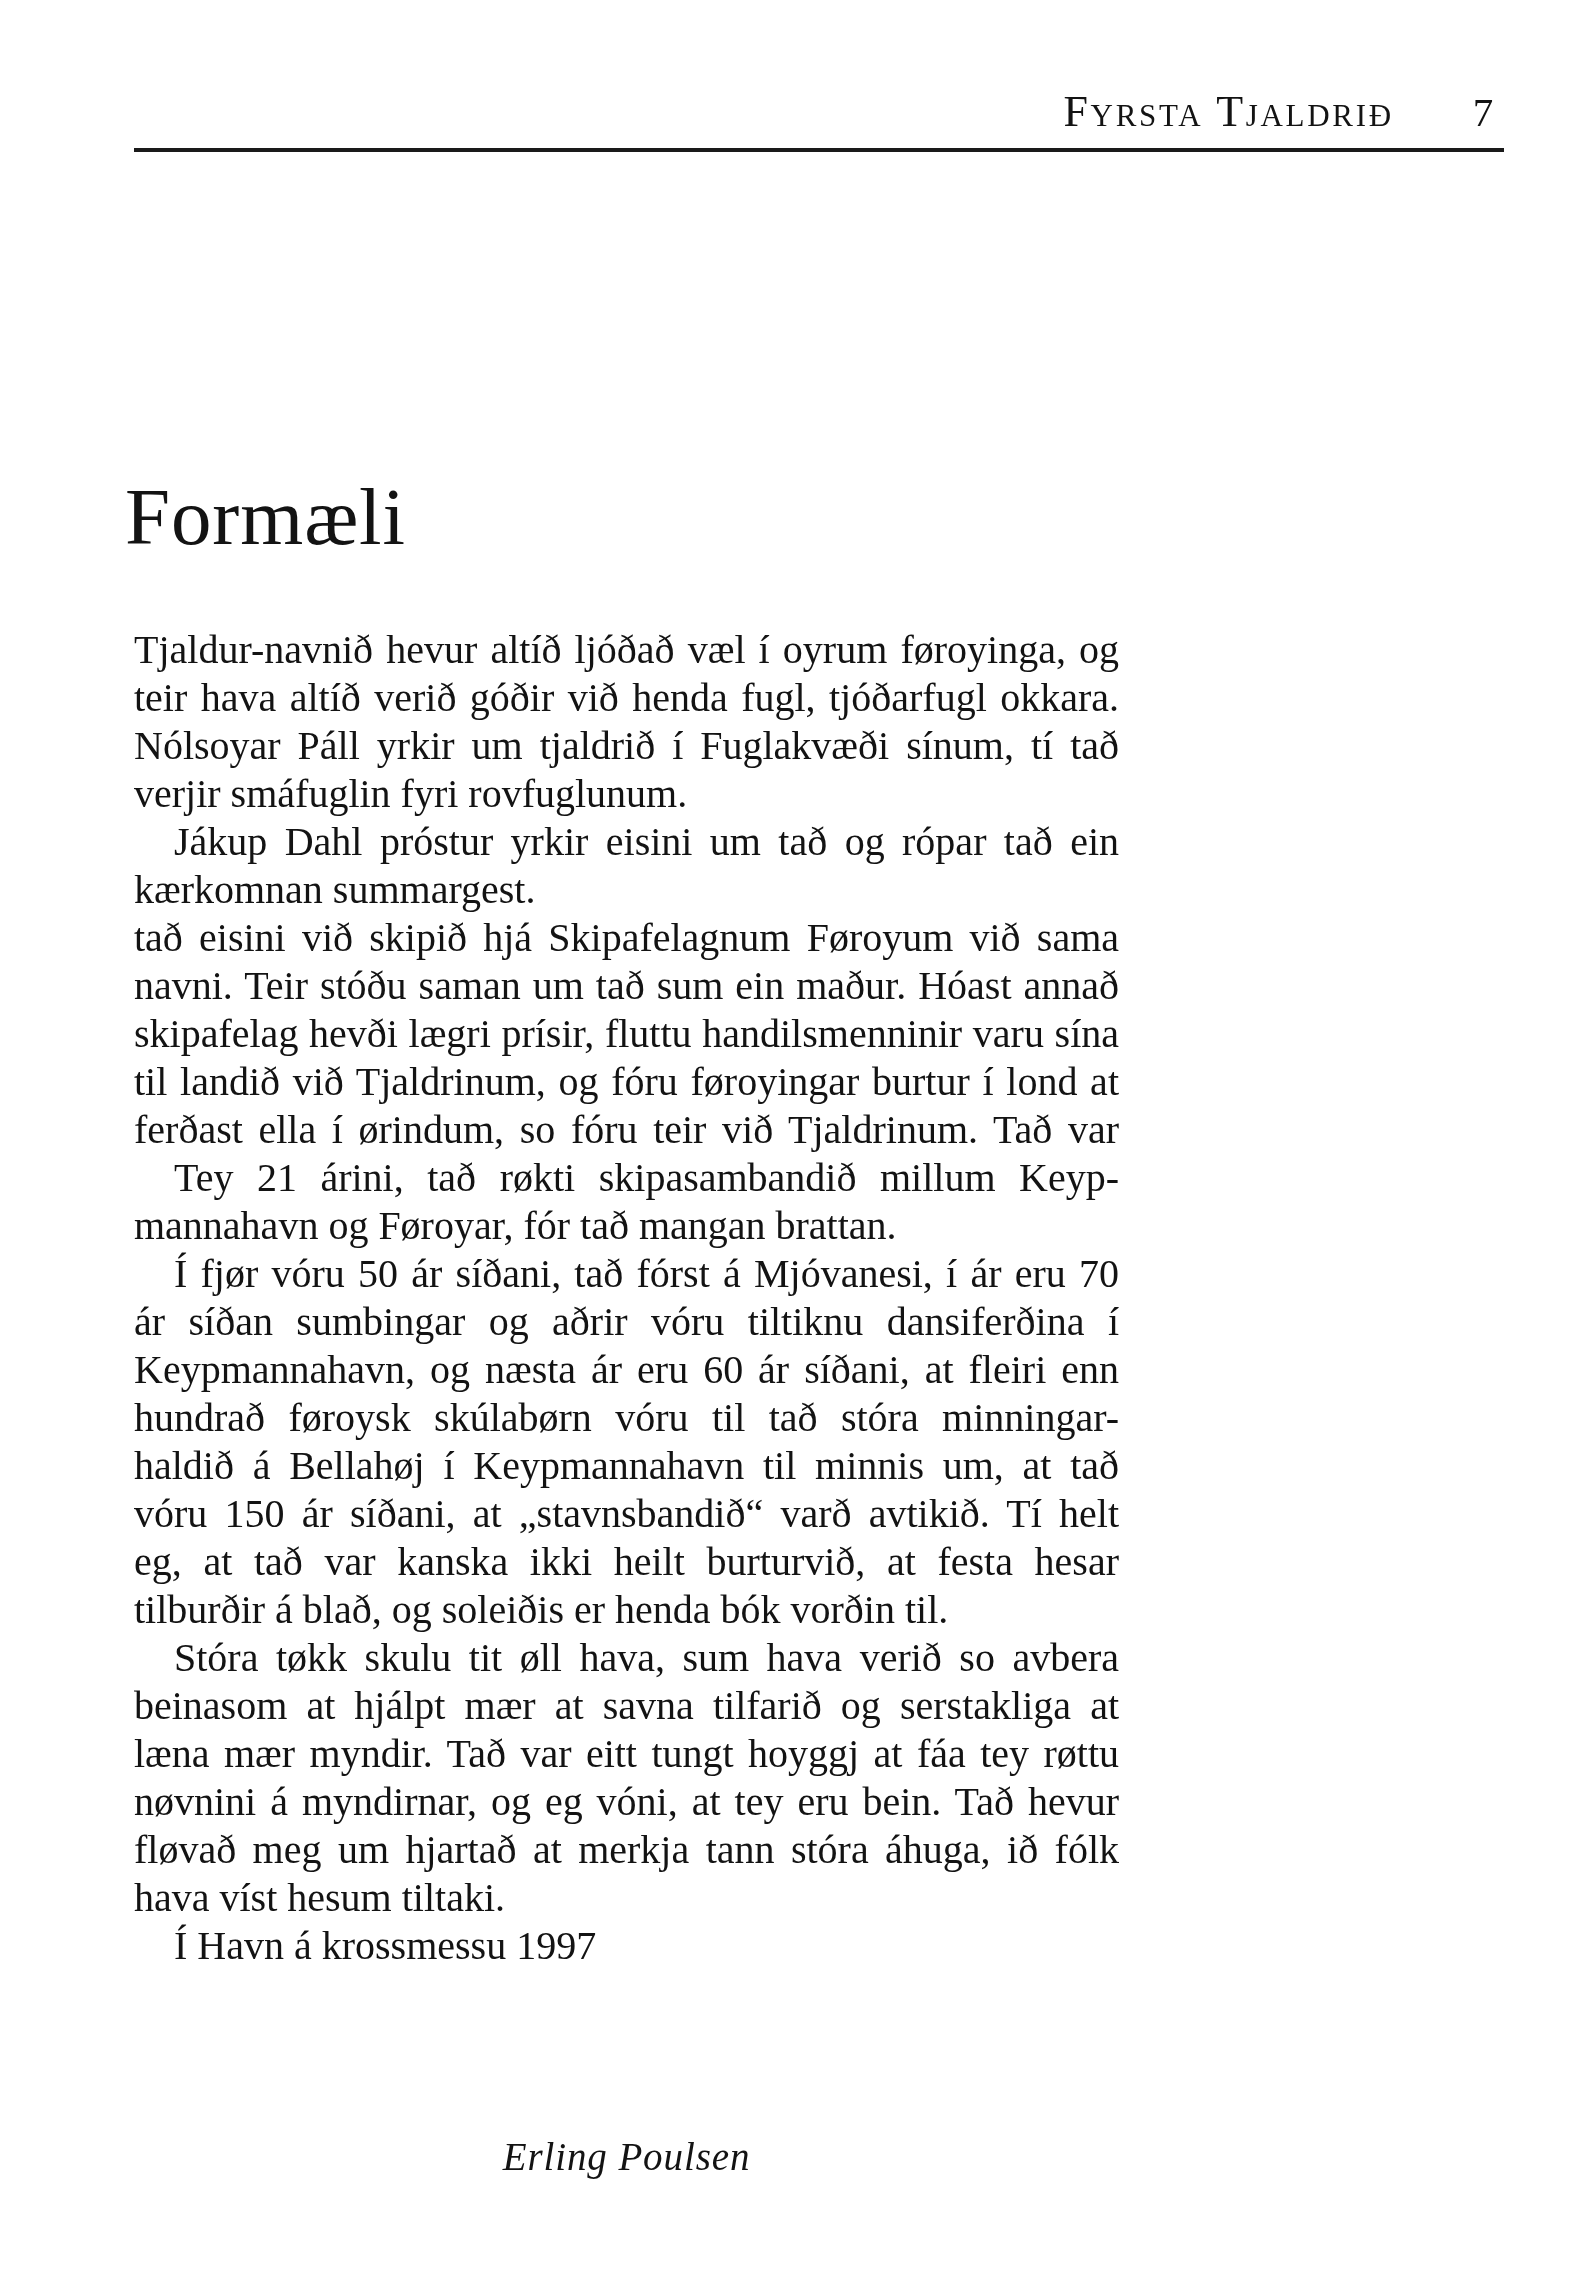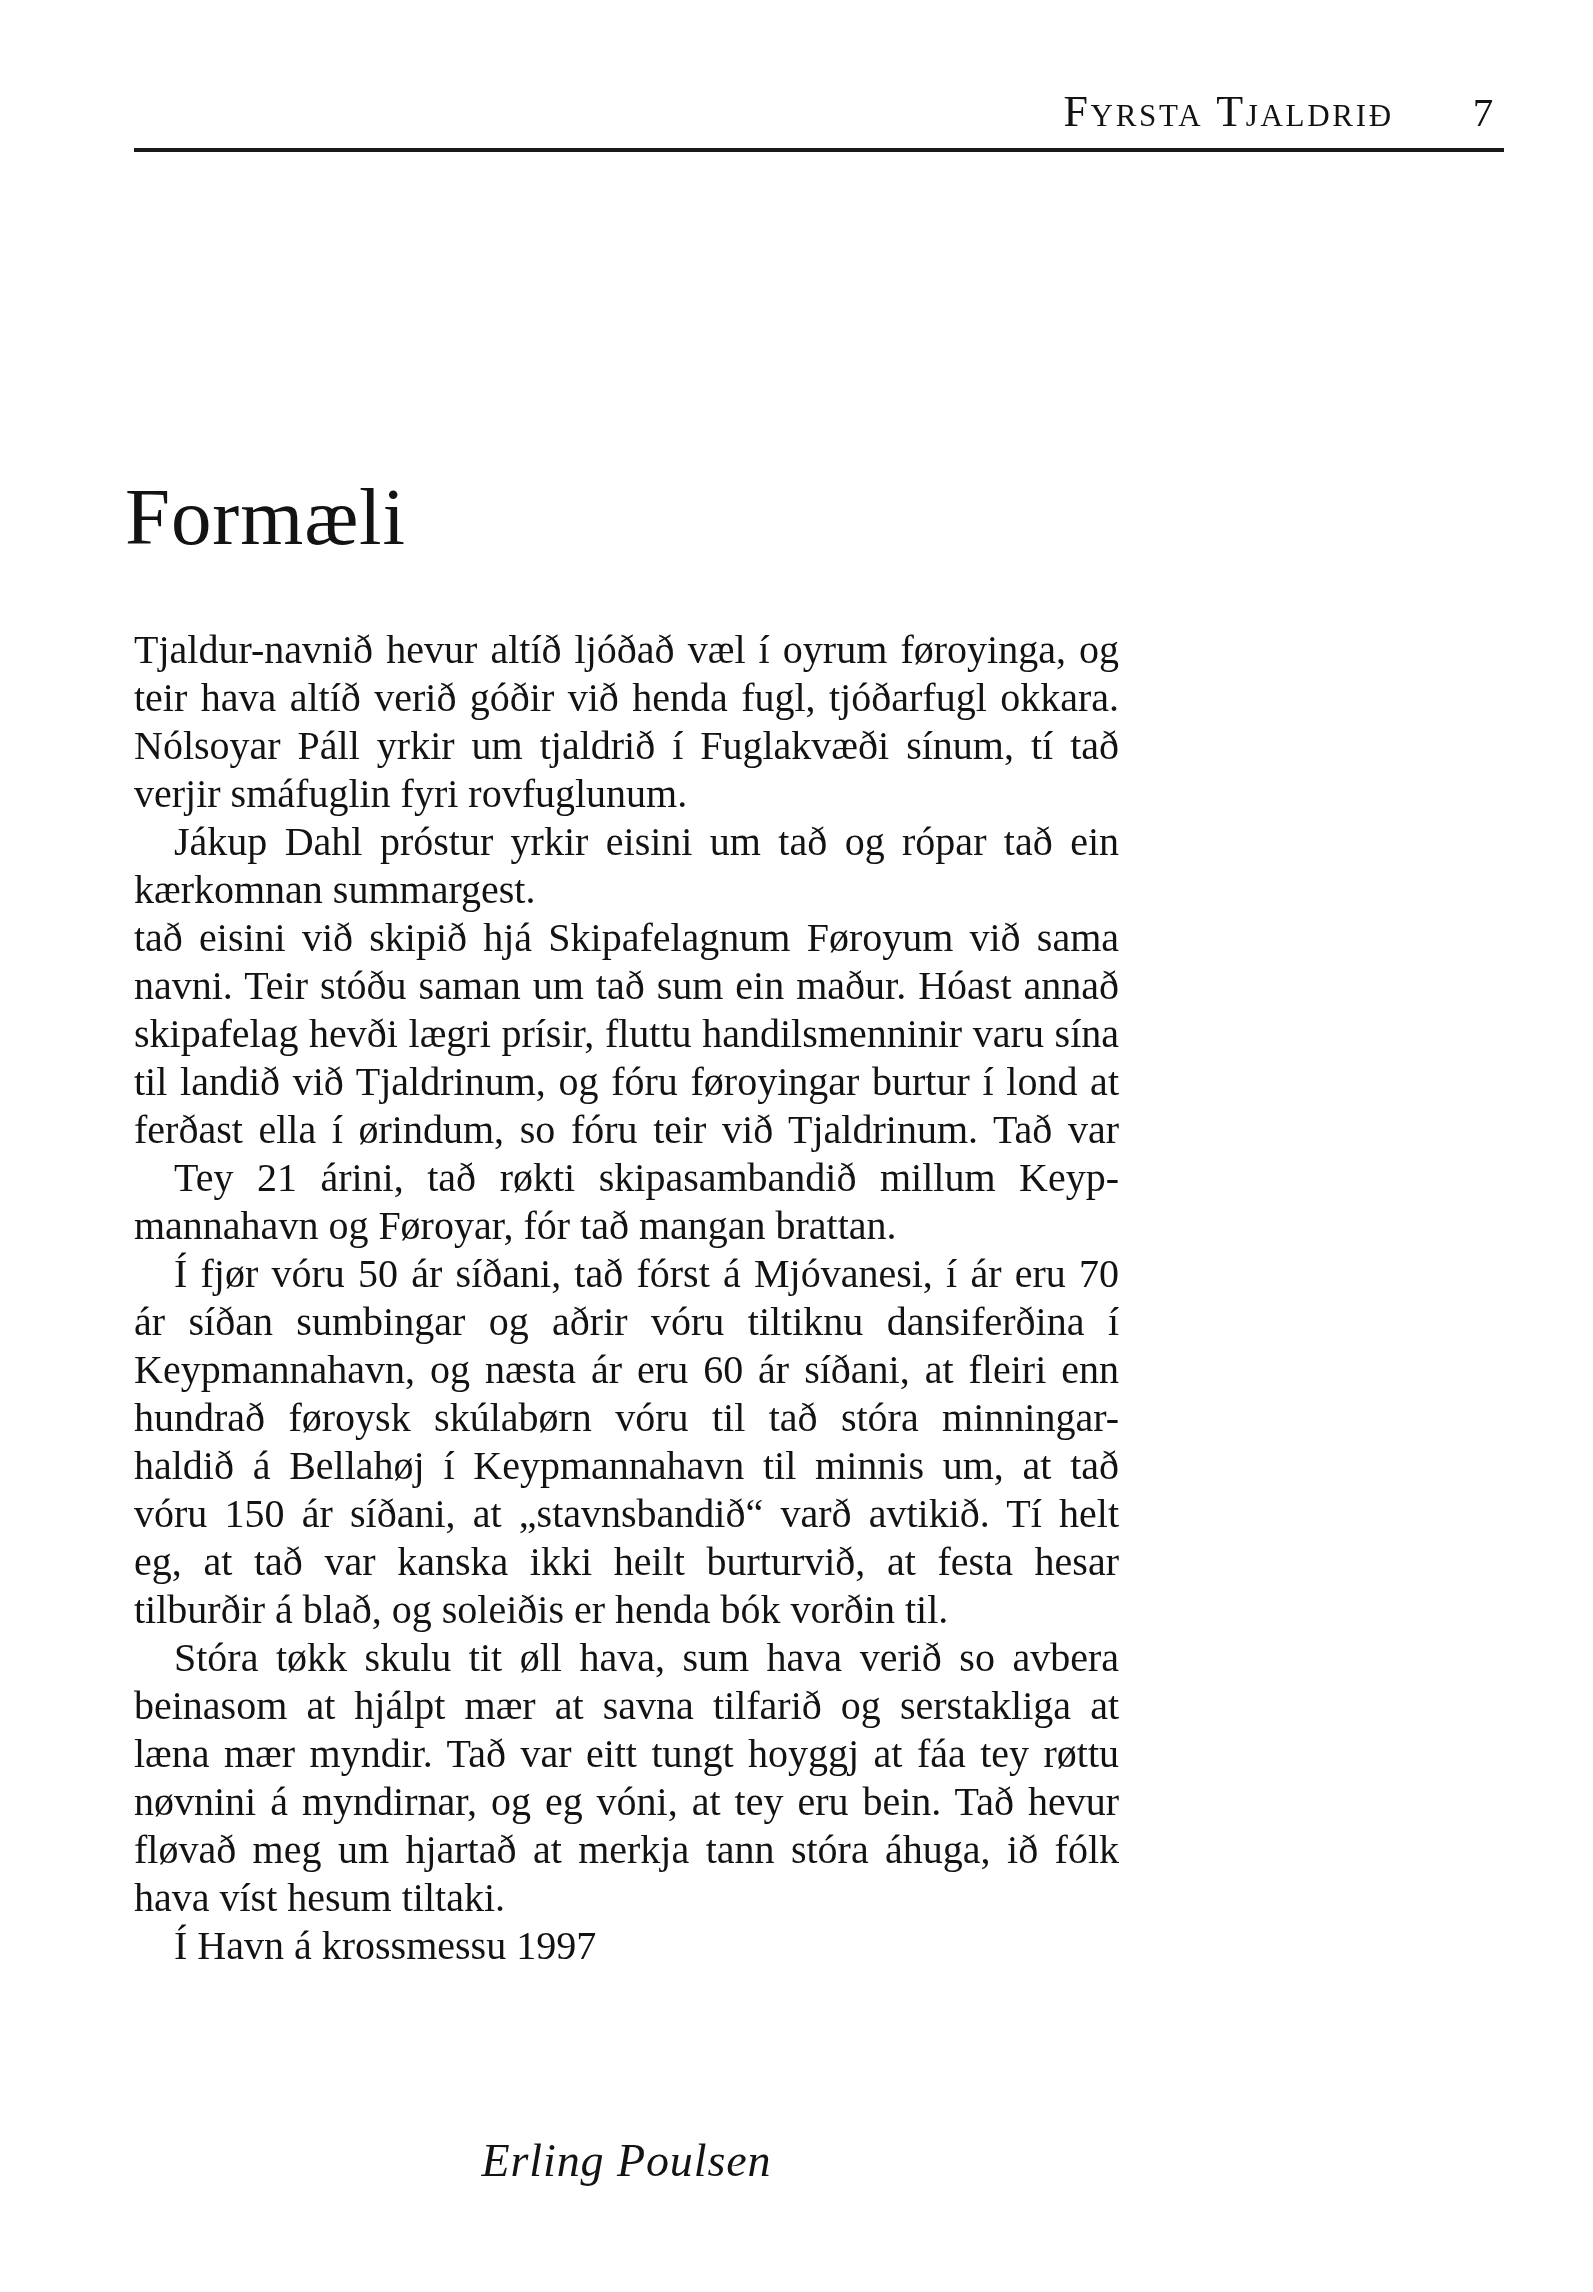--- a/index.html
+++ b/index.html
@@ -65,21 +65,21 @@
   .line.indent {
     text-indent: 40px;
   }
 
   
   .signature {
     position: absolute;
     left: 134px; top: 2134px; width: 985px;
     text-align: center;
     font-style: italic;
-    font-size: 46px;
+    font-size: 39px;
     letter-spacing: 0.9px;
   }
 </style>
 </head>
 <body>
 
 <div class="page">
 
   <div class="header">
     <span class="running-title">Fyrsta Tjaldrið</span>

